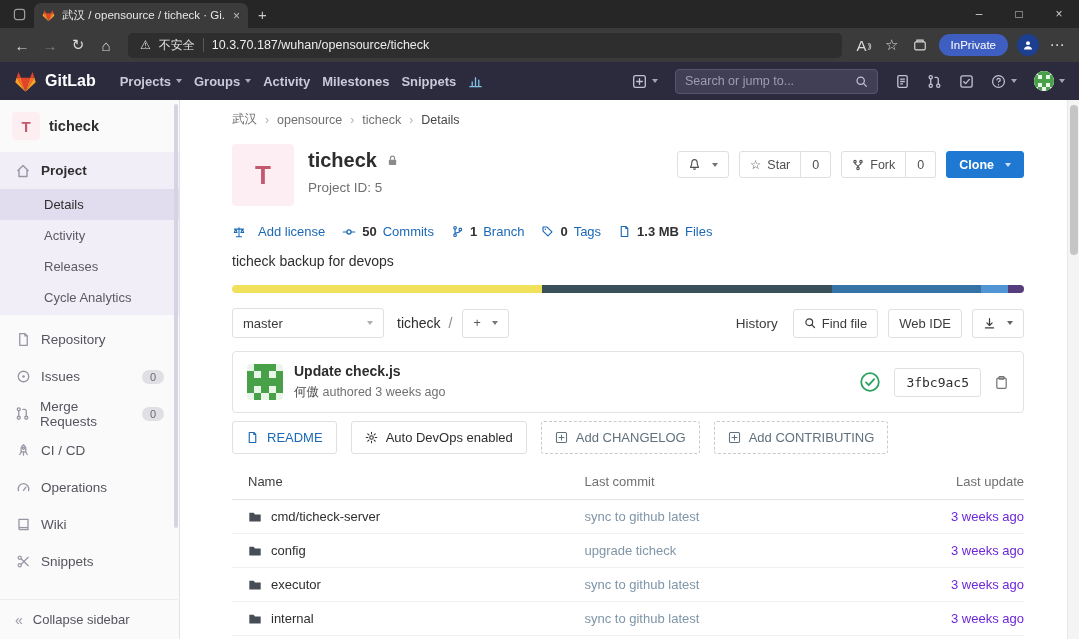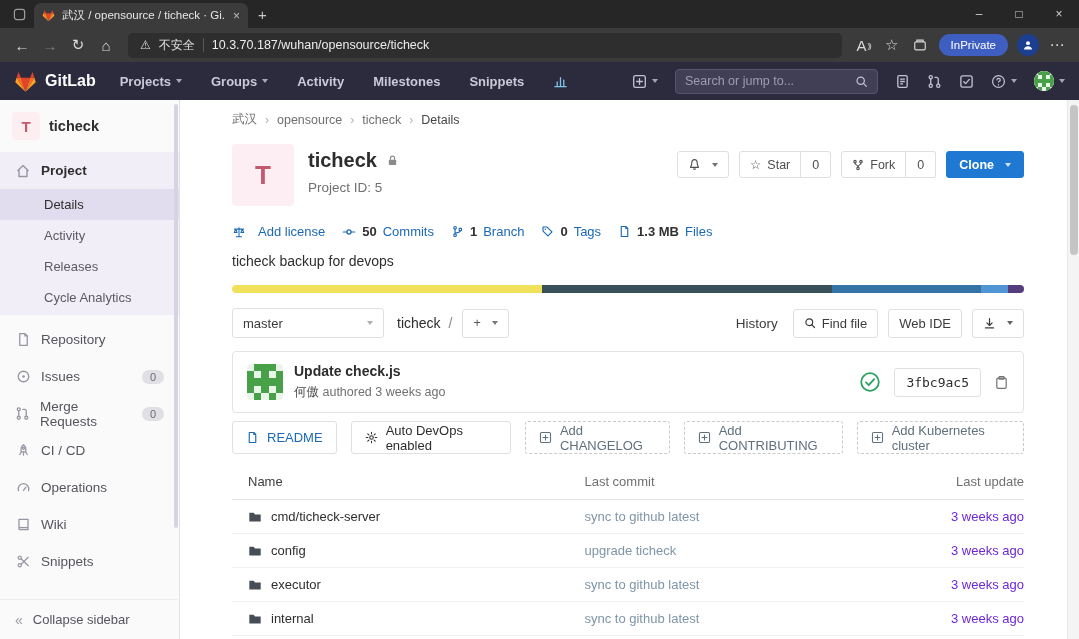--- a/index.html
+++ b/index.html
@@ -27,21 +27,21 @@
 .addr .vdiv{width:1px;height:14px;background:#5a5a5a}
 .addr .url{color:#ececec}
 .ra-small{font-size:8px;margin-left:1px;letter-spacing:-1px}
 .inprivate{height:22px;background:#3e5fc1;border-radius:11px;color:#fff;font-size:11.5px;display:flex;align-items:center;padding:0 12px;margin:0 5px}
 .profile{width:22px;height:22px;border-radius:50%;background:#1d3f8f;display:flex;align-items:center;justify-content:center;margin:0 4px}
 
 
 .glnav{height:38px;background:#2c2b3e;display:flex;align-items:center;padding:0 14px;color:#c7c6d4}
 .brand{display:flex;align-items:center;gap:8px;margin-right:24px}
 .brand b{color:#fff;font-size:16px}
-.glmenu{display:flex;gap:29px;font-size:13px;font-weight:bold}
+.glmenu{display:flex;gap:12px;font-size:13px;font-weight:bold}
 .glmenu .mi{display:flex;align-items:center;color:#cac9d8}
 .glnav-right{margin-left:auto;display:flex;align-items:center;gap:17px}
 .glsearch{width:203px;height:25px;background:#413f55;border:1px solid#56546e;border-radius:4px;display:flex;align-items:center;padding:0 9px;gap:6px}
 .glsearch input{flex:1;background:transparent;border:0;outline:none;color:#d6d5e2;font-size:12.5px;min-width:0}
 .glsearch input::placeholder{color:#9d9cb2}
 .gl-ico{display:flex;align-items:center;color:#c3c2d2}
 .avatar-sm{width:20px;height:20px;border-radius:50%;overflow:hidden;background:#eaf5e9}
 
 
 .app{display:flex;height:539px;position:relative}
@@ -625,29 +625,20 @@
       </span>
       <span class="ovbtn dashed">
         <span class="ico">
           <svg width="13" height="13" viewBox="0 0 16 16" fill="none" stroke="currentColor" stroke-width="1.3" stroke-linecap="round">
               <rect x="1.8" y="1.8" width="12.4" height="12.4" rx="1.5"></rect>
               <path d="M8 5v6M5 8h6"></path>
             </svg>
         </span>
         <span>Add CONTRIBUTING</span>
       </span>
-      <span class="ovbtn dashed">
-        <span class="ico">
-          <svg width="13" height="13" viewBox="0 0 16 16" fill="none" stroke="currentColor" stroke-width="1.3" stroke-linecap="round">
-              <rect x="1.8" y="1.8" width="12.4" height="12.4" rx="1.5"></rect>
-              <path d="M8 5v6M5 8h6"></path>
-            </svg>
-        </span>
-        <span>Add Kubernetes cluster</span>
-      </span>
     </div>
 
     <div class="ftable">
       <div class="frow fhead">
         <span class="c1">Name</span>
         <span class="c2" style="color:#707070">Last commit</span>
         <span class="c3" style="color:#707070">Last update</span>
       </div>
       <div class="frow">
         <span class="c1">

